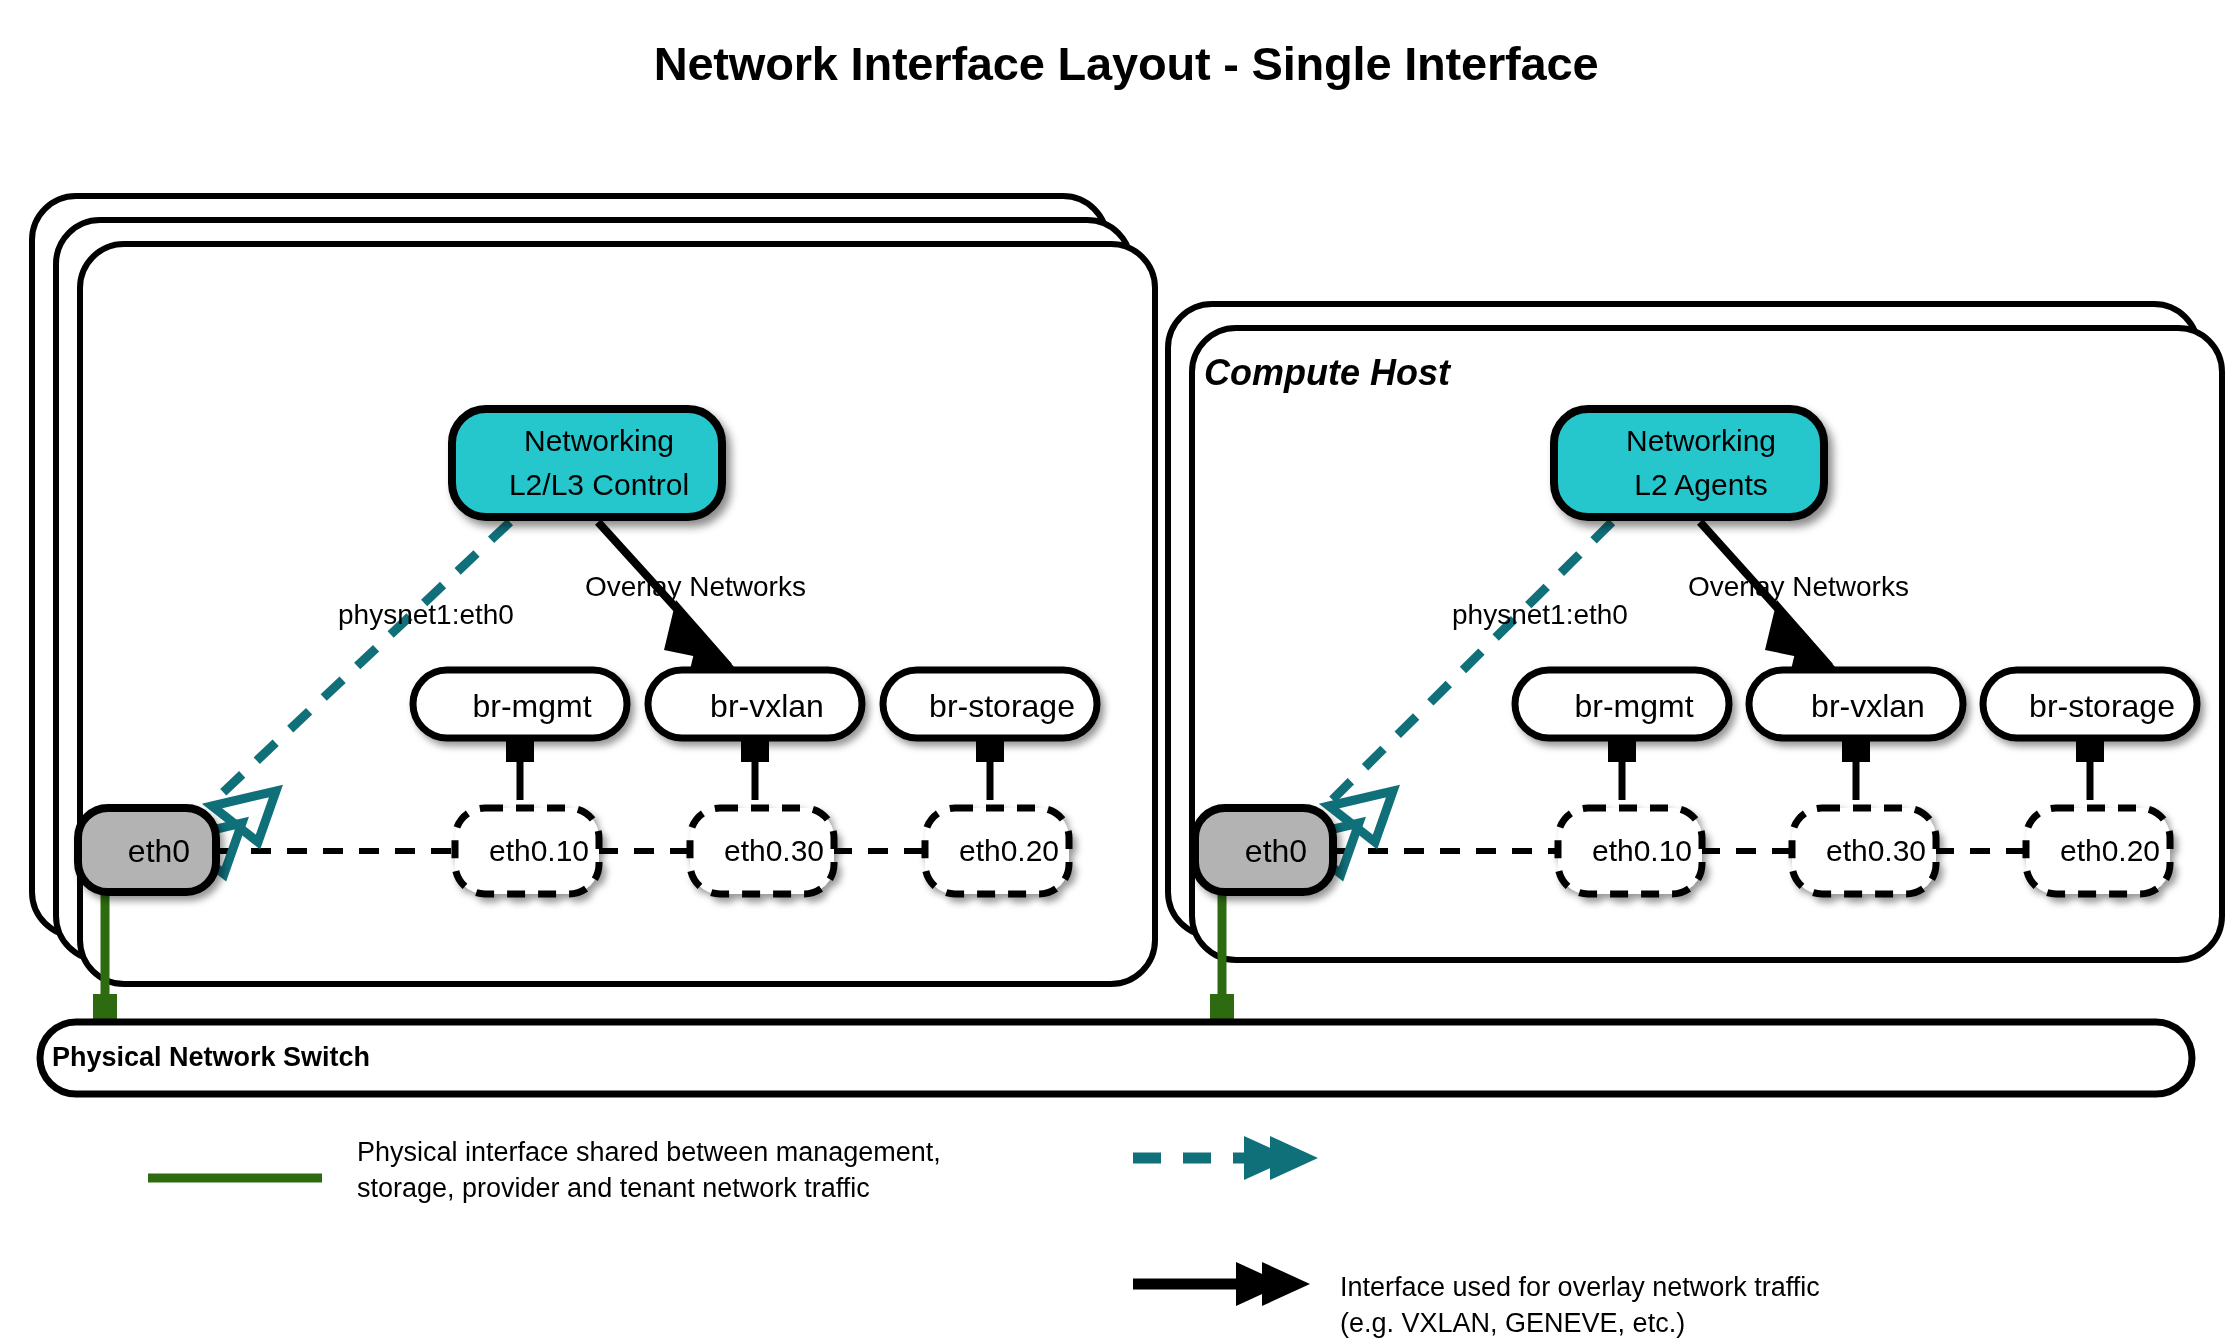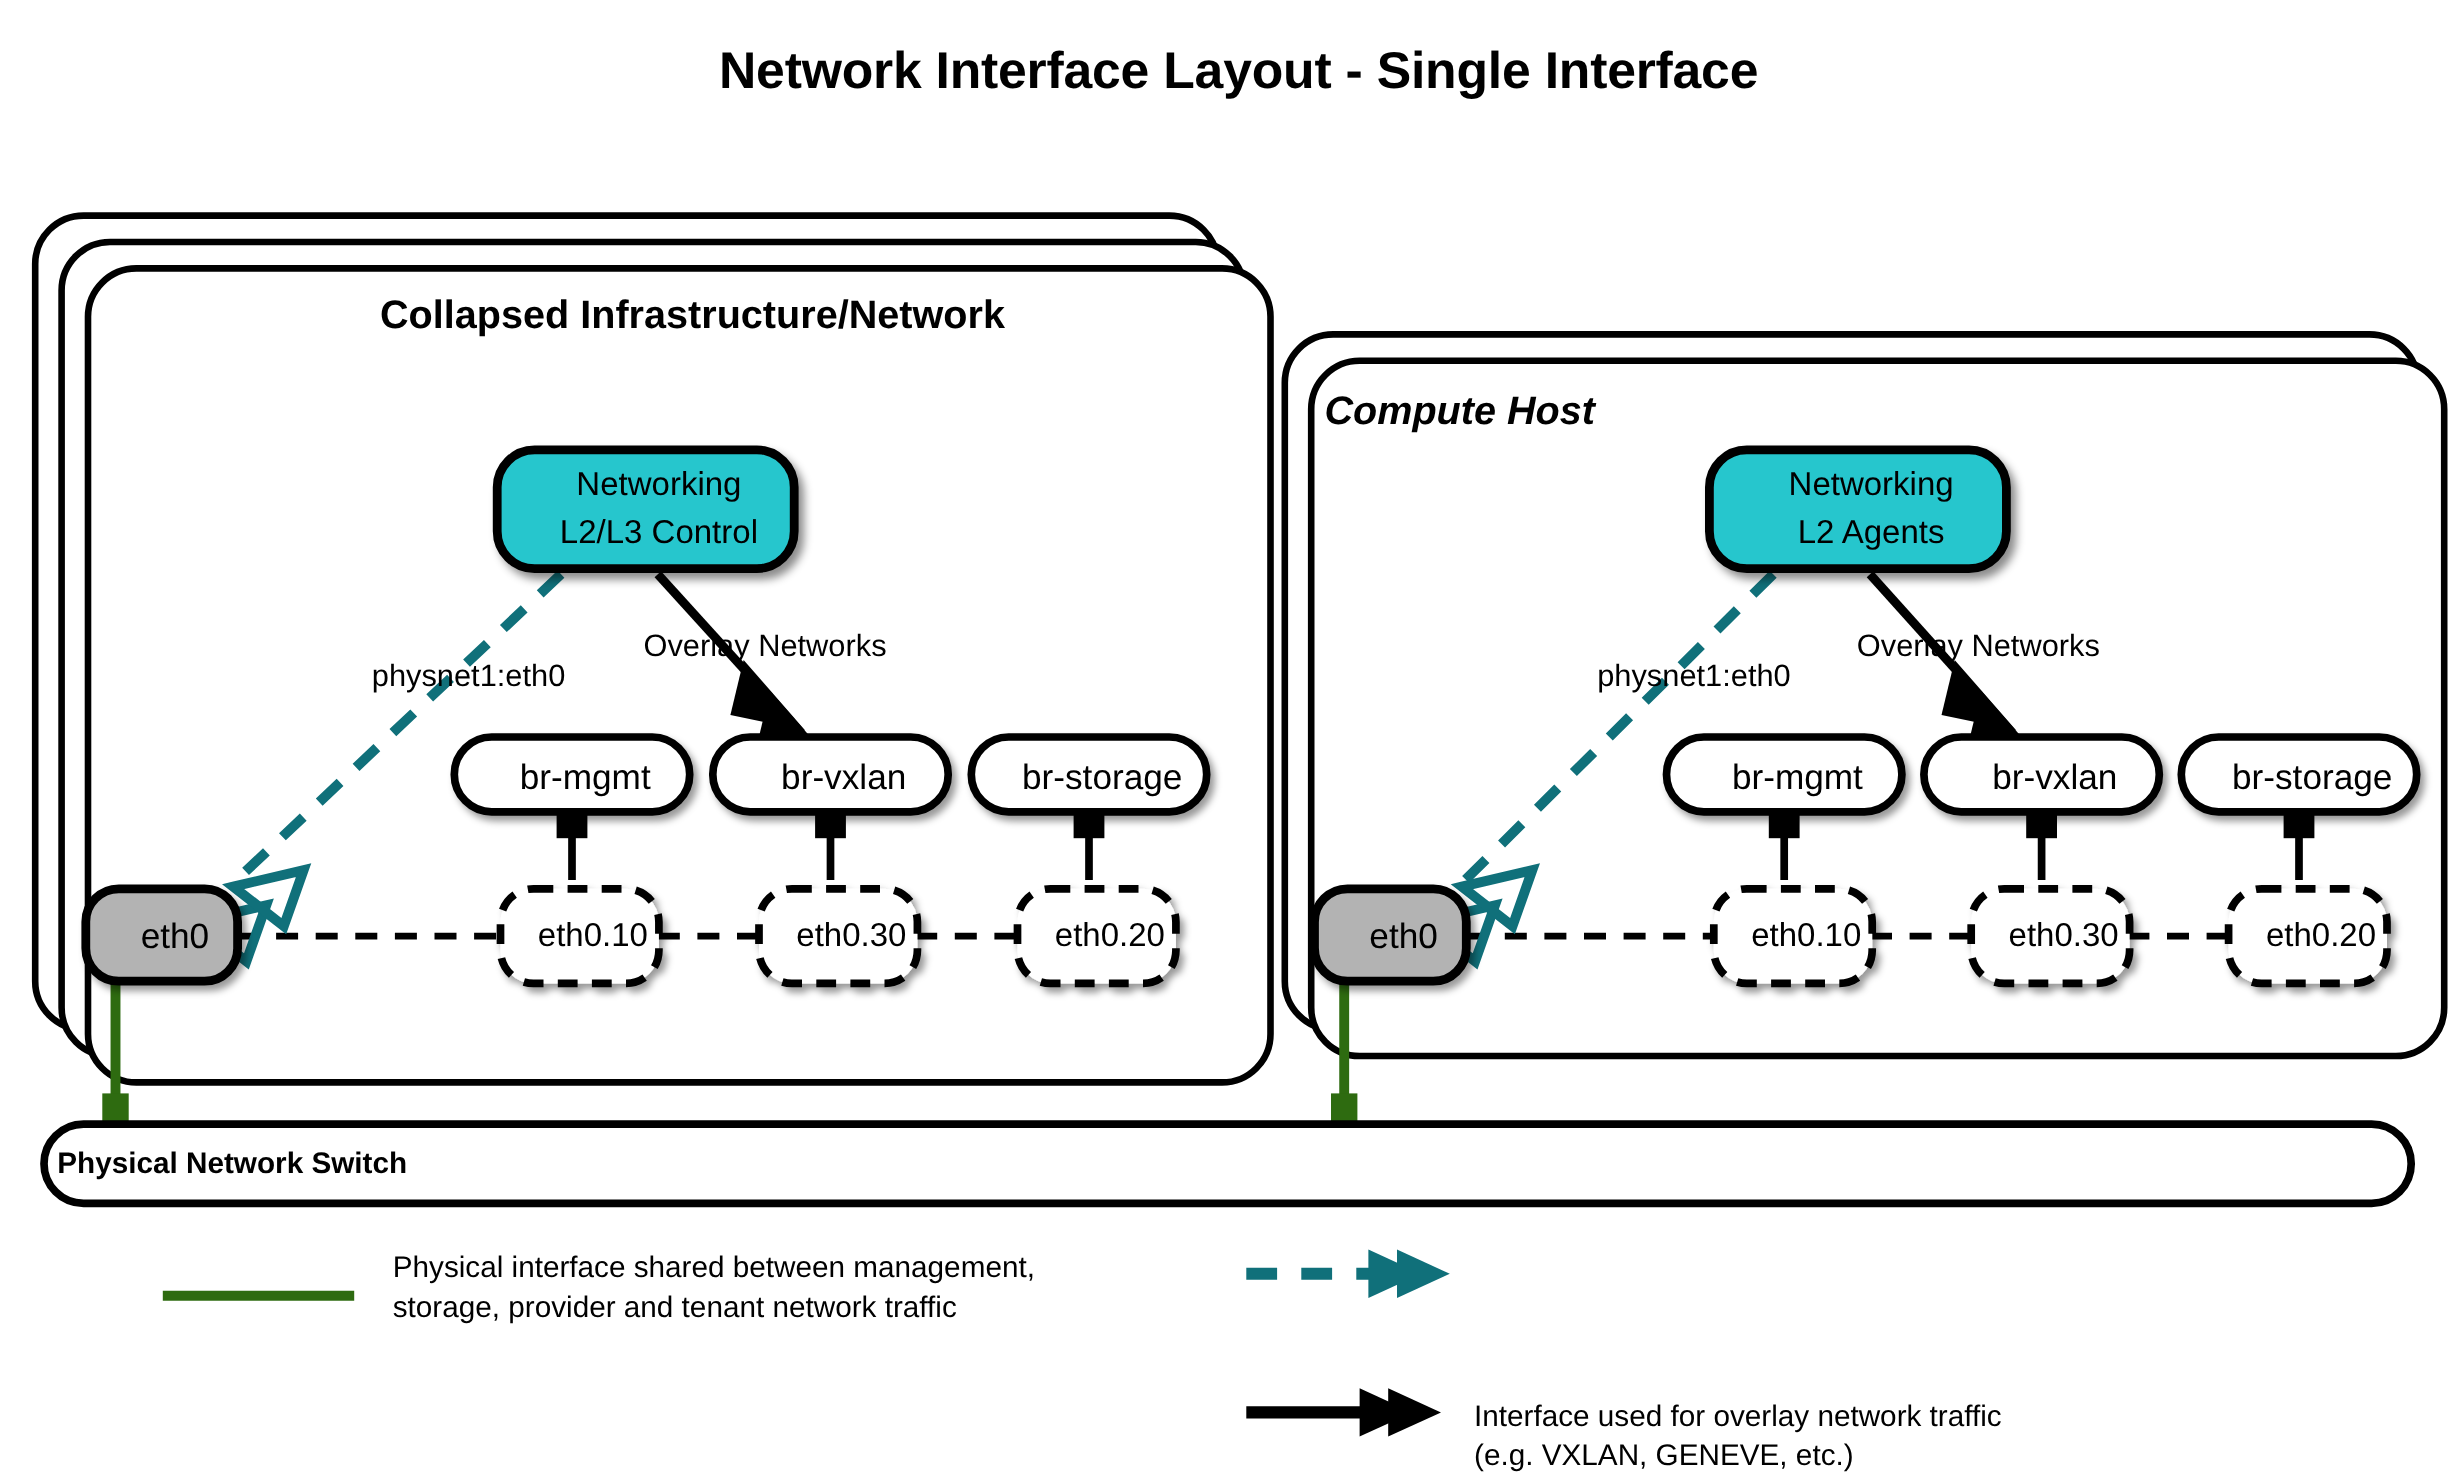--- a/index.html
+++ b/index.html
@@ -159,21 +159,20 @@
 
   <g>
     <line x1="1133" y1="1284" x2="1252" y2="1284" stroke="#000" stroke-width="11"></line>
     <polygon points="1236,1262 1284,1284 1236,1306" fill="#000"></polygon>
     <polygon points="1262,1262 1310,1284 1262,1306" fill="#000"></polygon>
   </g>
 </svg>
 
 <div class="lbl" style="left:0;top:36px;width:2228px;text-align:center;font-size:47px;font-weight:bold;letter-spacing:-0.2px;">Network Interface Layout - Single Interface</div>
 
-<div class="lbl" style="left:80px;top:265px;width:1075px;text-align:center;font-size:36px;font-weight:bold;">Collapsed Infrastructure/Network</div>
 
 <div class="lbl" style="left:452px;top:424px;width:270px;text-align:center;font-size:30px;">Networking</div>
 <div class="lbl" style="left:452px;top:468px;width:270px;text-align:center;font-size:30px;">L2/L3 Control</div>
 
 <div class="lbl" style="left:326px;top:599px;font-size:28px;">physnet1:eth0</div>
 <div class="lbl" style="left:573px;top:571px;font-size:28px;">Overlay Networks</div>
 
 <div class="lbl" style="left:413px;top:688px;width:214px;text-align:center;font-size:32px;">br-mgmt</div>
 <div class="lbl" style="left:648px;top:688px;width:214px;text-align:center;font-size:32px;">br-vxlan</div>
 <div class="lbl" style="left:883px;top:688px;width:214px;text-align:center;font-size:32px;">br-storage</div>

